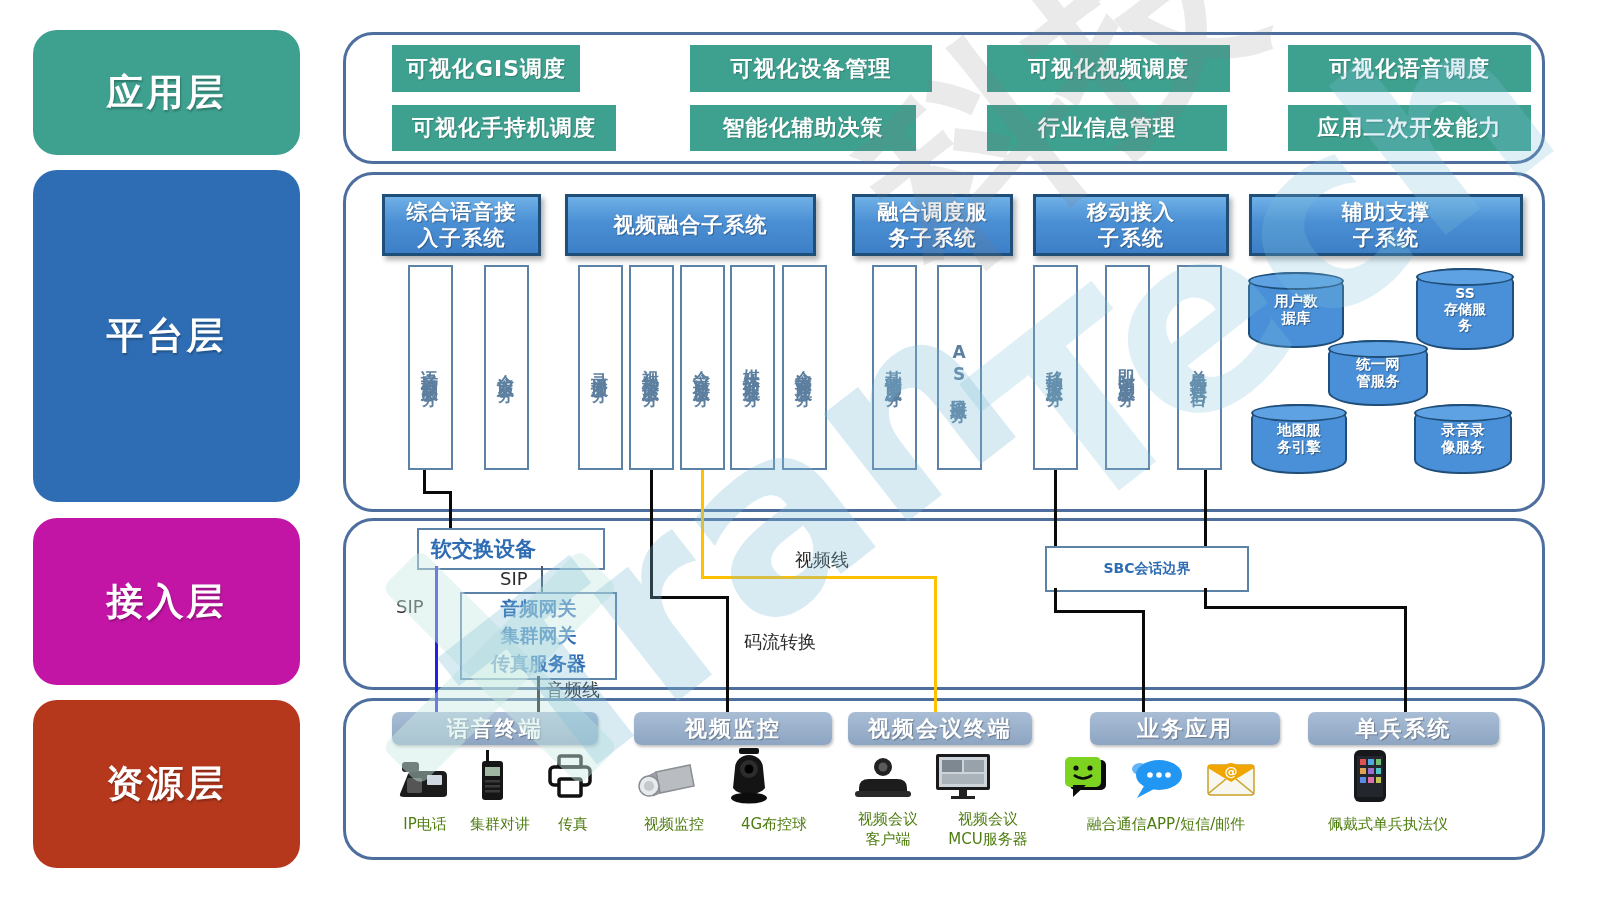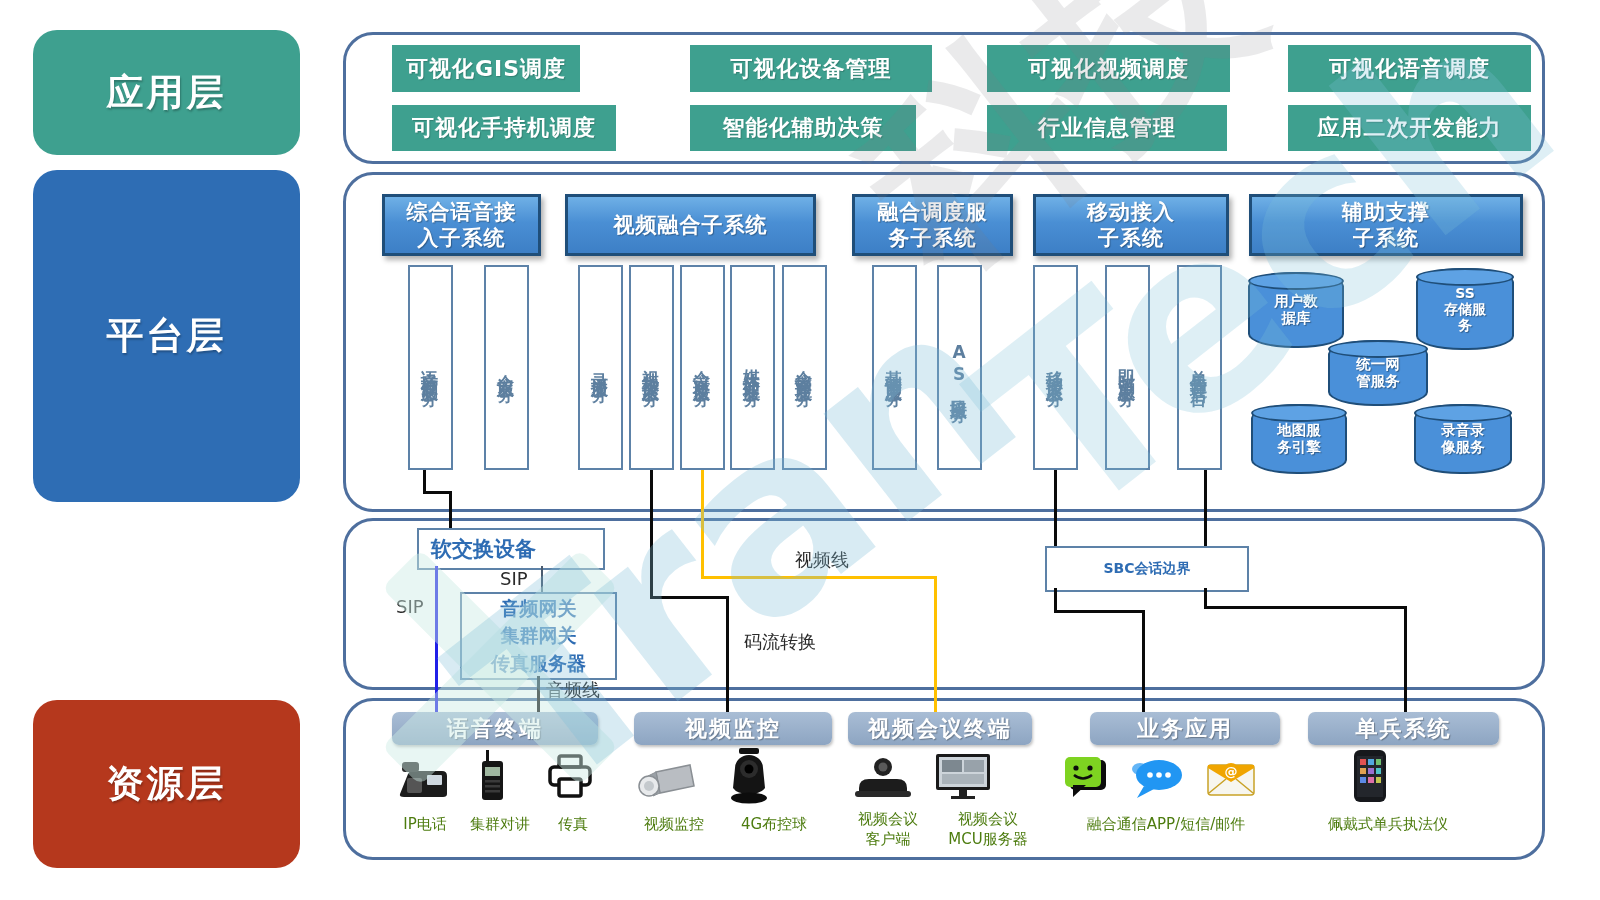--- a/index.html
+++ b/index.html
@@ -45,20 +45,21 @@
   .wm{position:absolute;z-index:40;pointer-events:none;font-weight:bold;}
   .wm-bar{position:absolute;z-index:39;pointer-events:none;background:#cdeae4;opacity:.45;border-radius:10px;}
 </style>
 </head>
 <body>
 
 <div class="stage">
 
   <div class="layer-label" style="top:30px;height:125px;background:#3EA08F;">应用层</div>
   <div class="layer-label" style="top:170px;height:332px;background:#2E6DB4;">平台层</div>
+  <div class="layer-label" style="top:518px;height:167px;background:#C315A5;">接入层</div>
   <div class="layer-label" style="top:700px;height:168px;background:#B5381D;">资源层</div>
 
   <div class="container" style="left:343px;top:32px;width:1196px;height:126px;"></div>
   <div class="container" style="left:343px;top:172px;width:1196px;height:334px;"></div>
   <div class="container" style="left:343px;top:518px;width:1196px;height:166px;"></div>
   <div class="container" style="left:343px;top:698px;width:1196px;height:156px;"></div>
 
   <div class="app-btn" style="left:392px;top:45px;width:188px;height:47px;">可视化GIS调度</div>
   <div class="app-btn" style="left:690px;top:45px;width:242px;height:47px;">可视化设备管理</div>
   <div class="app-btn" style="left:1288px;top:45px;width:243px;height:47px;">可视化语音调度</div>

